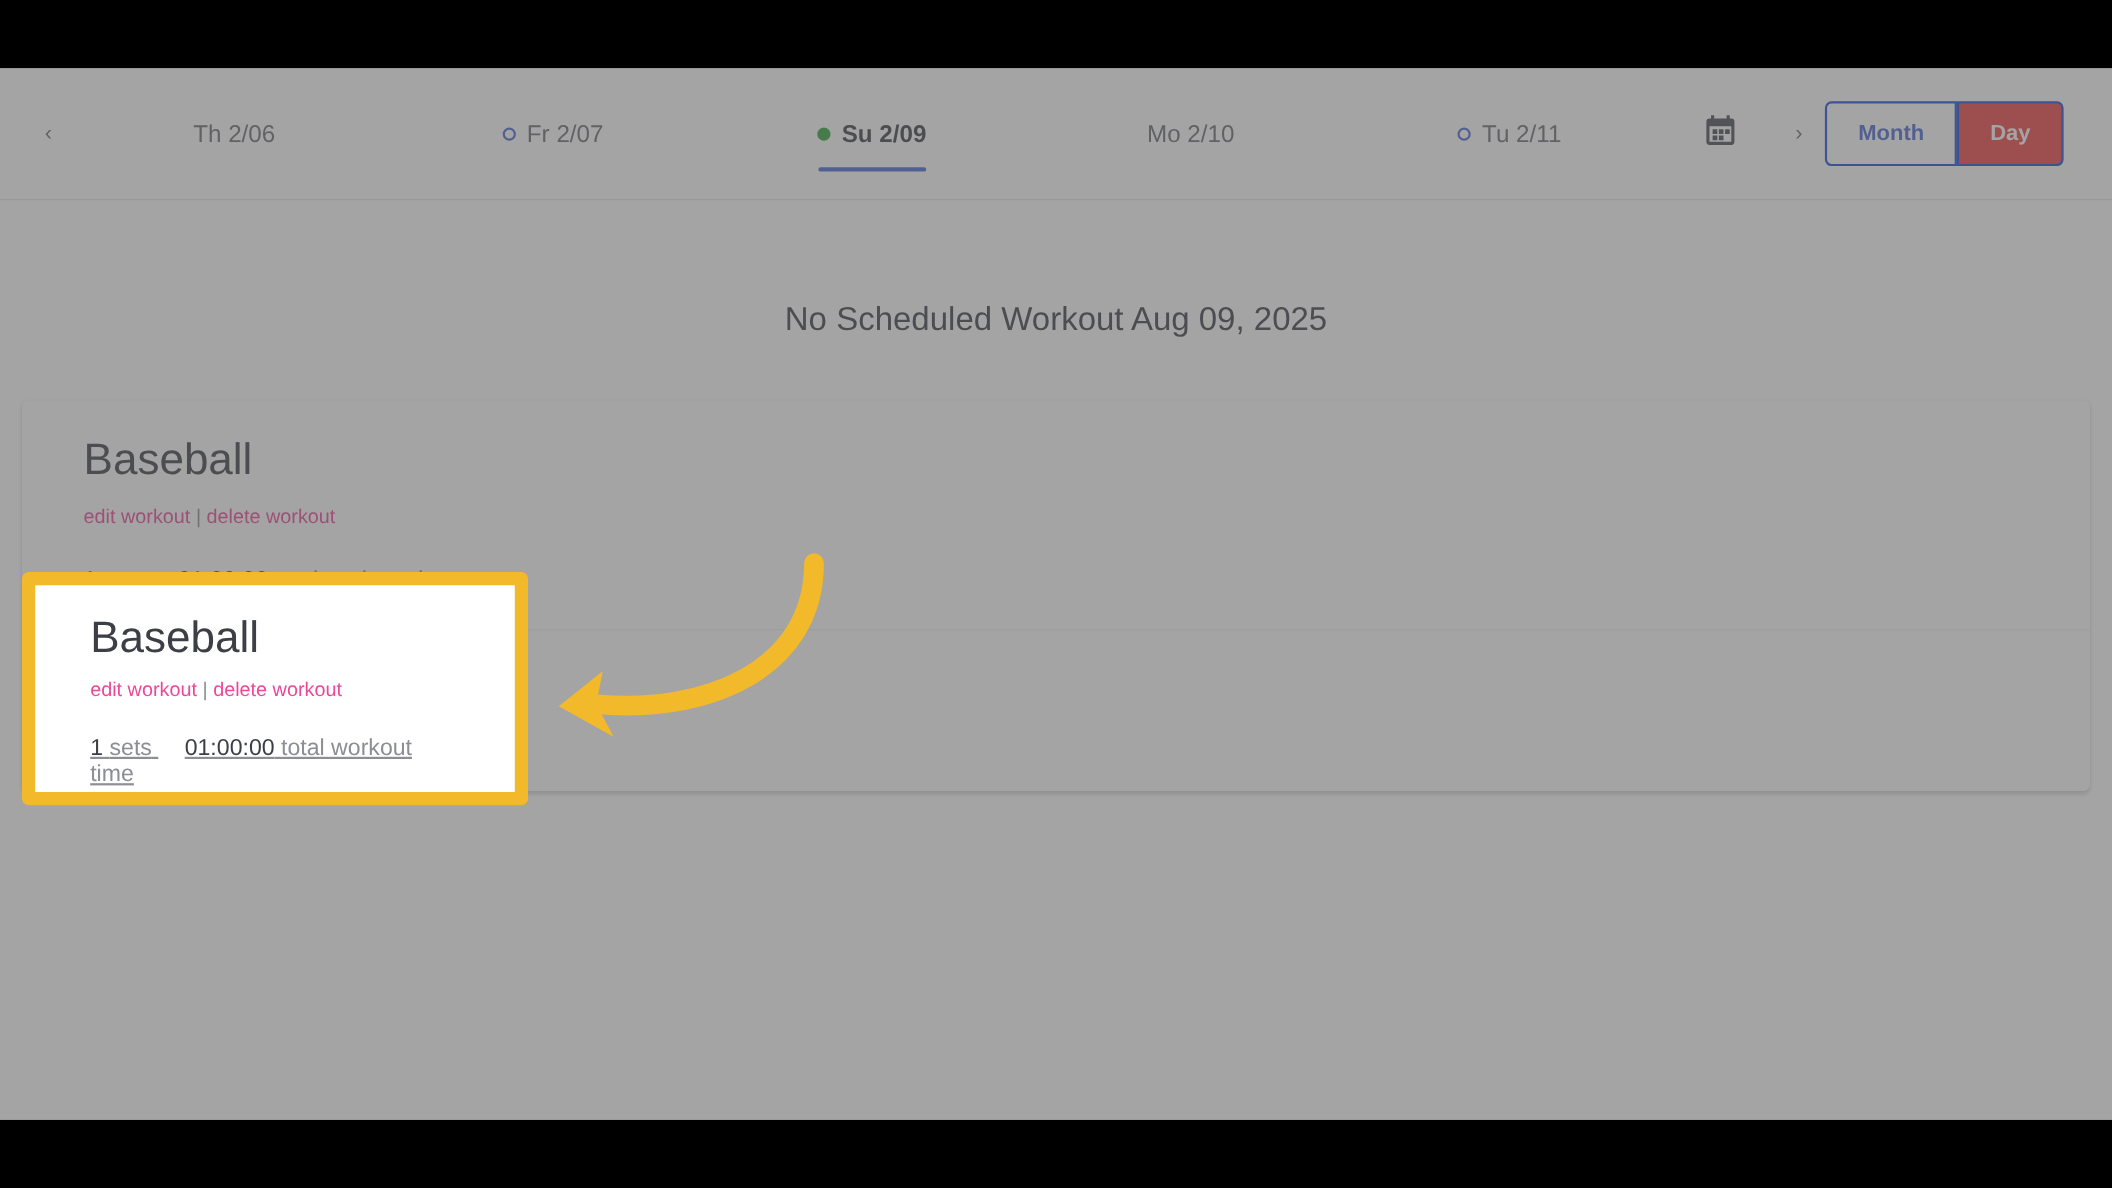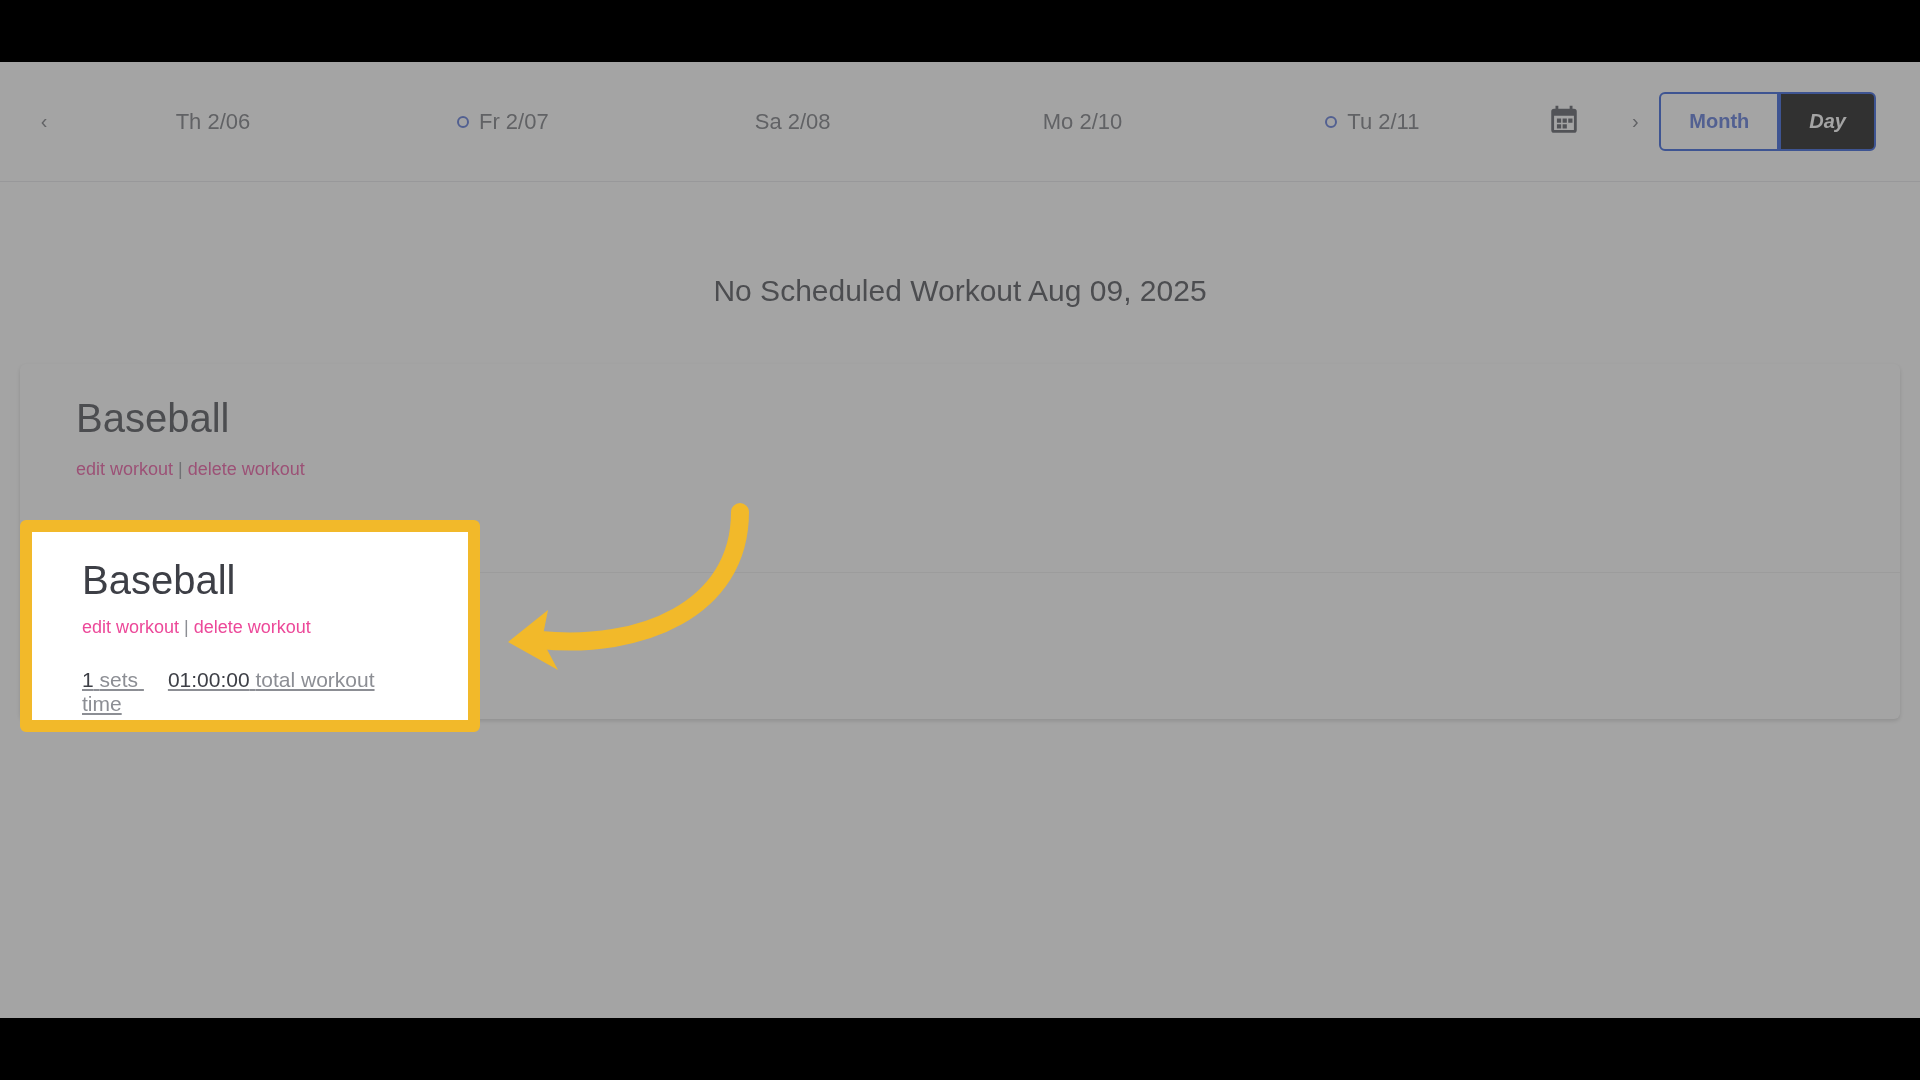--- a/index.html
+++ b/index.html
@@ -55,21 +55,21 @@
     .cal-icon svg{width:34px;height:34px;fill:#4a4c55;}
     .toggle {
       display:flex; margin-left:auto; margin-right:24px;
     }
     .toggle button{
       border:2px solid #1d4ed8; background:#fff; color:#4b69d6;
       font-size:20px; font-weight:600; padding:16px 28px; cursor:pointer;
     }
     .toggle button:first-child{border-radius:6px 0 0 6px;}
     .toggle button:last-child{border-radius:0 6px 6px 0;}
-    .toggle button.active{background:#000000;color:#fff;font-style:italic;}
+    .toggle button.active{background:#ef4444;color:#fff;}
     
     .headline {
       text-align:center; color:#3d3f46; font-size:30px; margin:92px 0 56px;
     }
     
     .card {
       margin:0 20px; background:#fff; border-radius:6px;
       box-shadow:0 2px 4px rgba(0,0,0,0.18);
     }
     .section { padding:32px 56px; }
@@ -116,22 +116,23 @@
     </div>
 
     <div class="days" id="days-host">
         <div class="day">
           <span>Th 2/06</span>
         </div>
         <div class="day">
           <span class="dot outline"></span>
           <span>Fr 2/07</span>
         </div>
-        <div class="day">
-          <span>Sa 2/08</span>
+        <div class="day selected">
+          <span class="dot filled"></span>
+          <span>Su 2/09</span>
         </div>
         <div class="day">
           <span>Mo 2/10</span>
         </div>
         <div class="day">
           <span class="dot outline"></span>
           <span>Tu 2/11</span>
         </div>
       </div>
 

